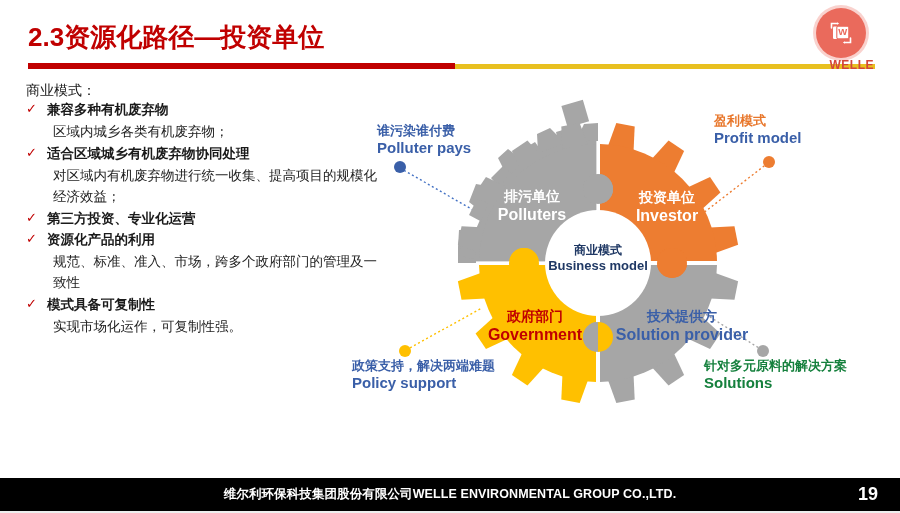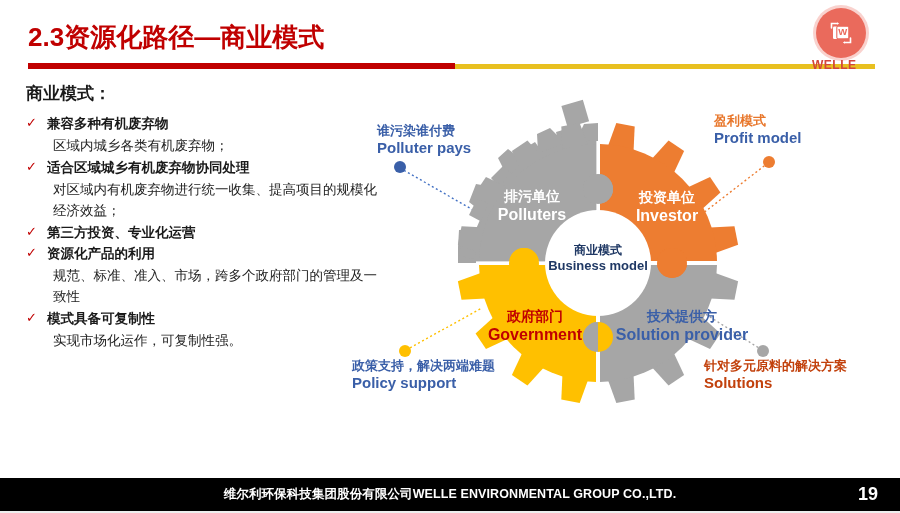--- a/index.html
+++ b/index.html
@@ -54,38 +54,37 @@
   }
   #logo-mark {
     position: absolute;
     left: 15px; top: 11px;
     width: 28px; height: 28px;
   }
   #logo-text {
     position: absolute;
     left: 0px; top: 50px;
     width: 62px;
-    text-align: left;
+    text-align: right;
     font-size: 12px;
     font-weight: bold;
     color: #d4453a;
     letter-spacing: 0.5px;
   }
 
   
   #left-col {
     position: absolute;
     left: 26px; top: 82px;
     width: 360px;
   }
   #left-heading {
-    font-size: 17px;
-    font-weight: bold;
+    font-size: 14px;
+    font-weight: normal;
     color: #1a1a1a;
-    margin-bottom: 9px;
   }
   .bullet-group { margin-bottom: 2px; }
   .bullet-head {
     display: flex;
     align-items: flex-start;
     gap: 8px;
     margin-bottom: 2px;
   }
   .check {
     color: #c00000;
@@ -120,21 +119,21 @@
     white-space: nowrap;
   }
   .callout .cn { font-size: 13px; font-weight: bold; display: block; }
   .callout .en { font-size: 15px; font-weight: bold; display: block; }
 
   #cl-polluter  { left: 47px;  top: 26px;  color: #3a5fa8; }
   #cl-profit    { left: 384px; top: 16px; }
   #cl-profit .cn { color: #e8762a; }
   #cl-profit .en { color: #3a5fa8; }
   #cl-policy    { left: 22px;  top: 261px; color: #3a5fa8; }
-  #cl-solutions { left: 374px; top: 261px; color: #c2410c; }
+  #cl-solutions { left: 374px; top: 261px; color: #15803d; }
 
   
   #footer-bar {
     position: absolute;
     left: 0; top: 478px;
     width: 900px; height: 37px;
     background: #000000;
   }
   #footer-text {
     position: absolute;
@@ -161,21 +160,21 @@
     left: 0; top: 511px;
     width: 900px; height: 2px;
     background: #eeeeee;
   }
 </style>
 </head>
 <body>
 
 <div id="slide">
 
-  <div id="slide-title">2.3资源化路径—商业模式</div>
+  <div id="slide-title">2.3资源化路径—投资单位</div>
   <div id="rule-red"></div>
   <div id="rule-gold"></div>
 
   <div id="logo">
     <div id="logo-circle"></div>
     <svg id="logo-mark" viewBox="0 0 28 28">
       <path d="M4.5,9 L4.5,4.5 L10,4.5" fill="none" stroke="#ffffff" stroke-width="1.6" stroke-linecap="round"></path>
       <path d="M10,3.2 L12.2,4.5 L10,5.8 Z" fill="#ffffff"></path>
       <path d="M23.5,19 L23.5,23.5 L18,23.5" fill="none" stroke="#ffffff" stroke-width="1.6" stroke-linecap="round"></path>
       <path d="M18,22.2 L15.8,23.5 L18,24.8 Z" fill="#ffffff"></path>

